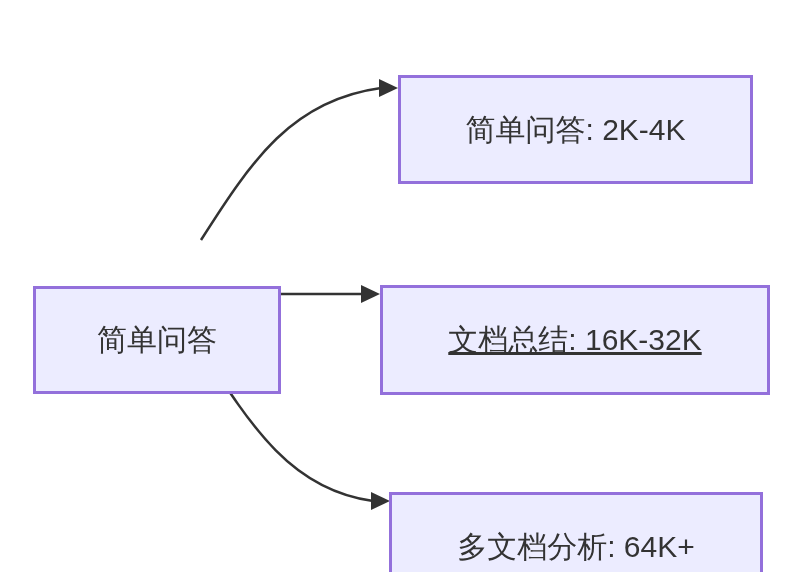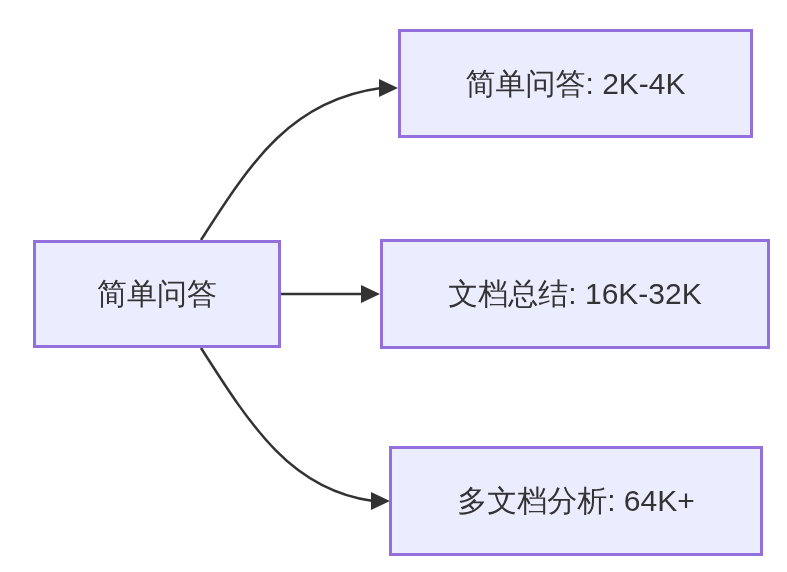--- a/index.html
+++ b/index.html
@@ -27,24 +27,25 @@
     box-sizing: border-box;
     background: #ECECFF;
     border: 3px solid #9370DB;
     display: flex;
     align-items: center;
     justify-content: center;
     color: #333333;
     font-size: 30px;
     line-height: 1.2;
     white-space: nowrap;
+    margin-top: 46px;
   }
   .node-root   { left: 33px;  top: 240px; width: 248px; height: 108px; }
   .node-top    { left: 398px; top: 29px;  width: 355px; height: 109px; }
-  .node-middle { left: 380px; top: 239px; width: 390px; height: 110px; }
+  .node-middle { left: 380px; top: 239px; width: 390px; height: 110px; text-decoration: underline; }
   .node-bottom { left: 389px; top: 446px; width: 374px; height: 110px; }
   .edge-path {
     fill: none;
     stroke: #333333;
     stroke-width: 2.5px;
   }
   .arrowhead {
     fill: #333333;
     stroke: none;
   }

